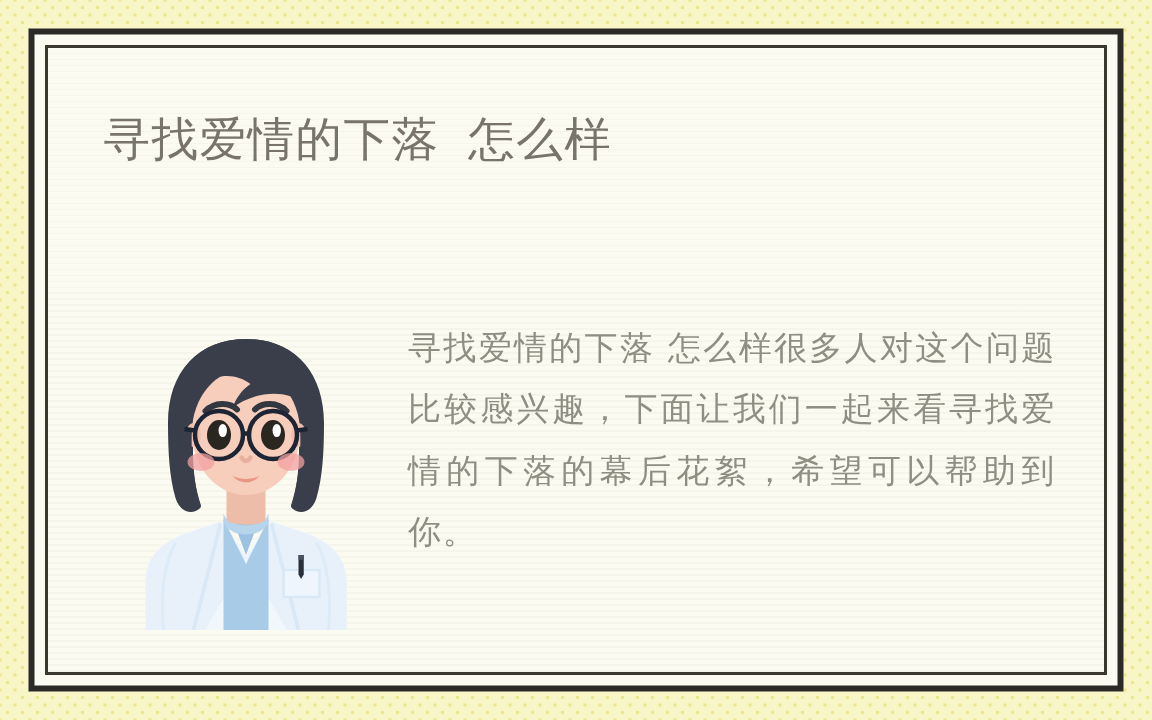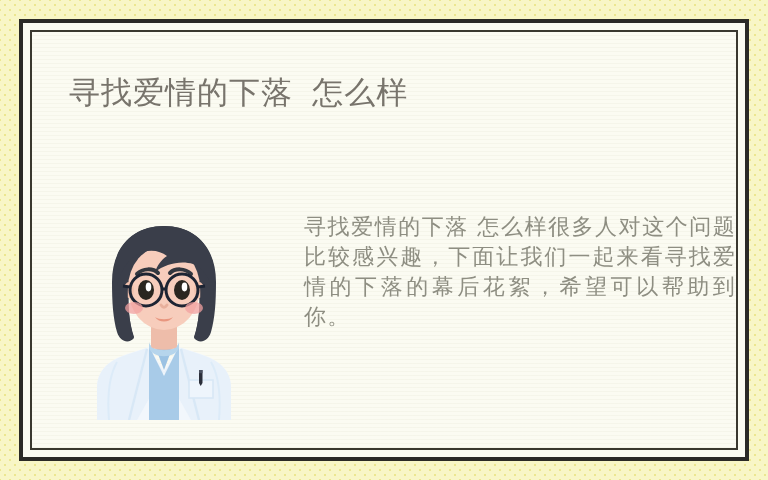--- a/index.html
+++ b/index.html
@@ -97,28 +97,27 @@
   }
   #avatar svg { display: block; width: 150px; height: 200px; }
 
   
   #paragraph {
     position: absolute;
     left: 240px;
     top: 20px;
     width: 432px;
     font-size: 22px;
-    line-height: 30px;
+    line-height: 41px;
     color: #8e8e82;
     letter-spacing: 1.2px;
     text-align: justify;
     text-justify: inter-character;
     font-family: "DejaVu Sans", "Liberation Sans", sans-serif;
     font-weight: 300;
-    margin-left: 32px;
   }
 </style>
 </head>
 <body>
 
 <div id="page">
 
   <div id="outer-frame">
     <div id="inner-frame">
 

